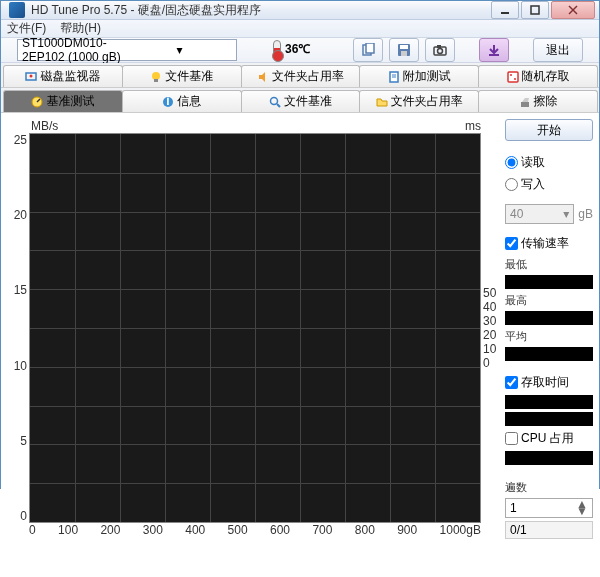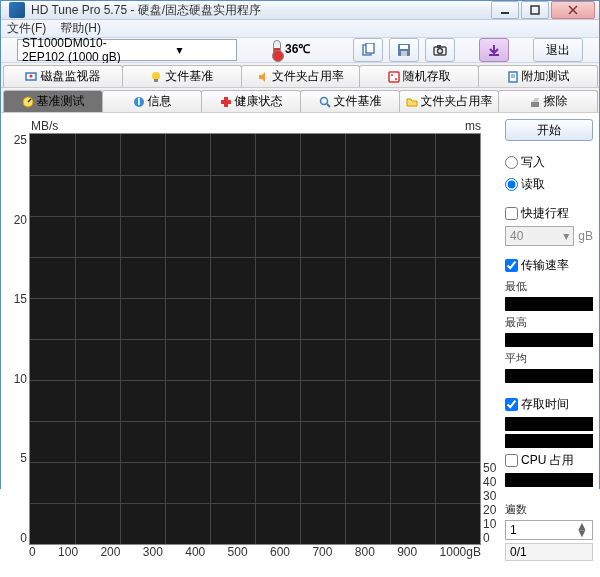--- a/index.html
+++ b/index.html
@@ -35,21 +35,21 @@
 .tabicon { width: 12px; height: 12px; flex-shrink: 0; }
 
 .content { flex: 1; display: flex; background: #fff; padding: 4px 6px; gap: 6px; }
 
 .chartarea { flex: 1; display: flex; flex-direction: column; }
 .charttop { display: flex; font-size: 10px; color: #333; padding: 2px 18px 0 24px; text-align: center; }
 .charttop .lbl-l { }
 .charttop .lbl-r { margin-left: auto; }
 .chartrow { flex: 1; display: flex; }
 .yaxis-l { width: 22px; display: flex; flex-direction: column; justify-content: space-between; align-items: flex-end; padding: 0 2px; font-size: 10px; color: #333; }
-.yaxis-r { width: 18px; display: flex; flex-direction: column; justify-content: flex-end; align-items: flex-start; padding: 0 2px; font-size: 10px; color: #333; }
+.yaxis-r { width: 18px; display: flex; flex-direction: column; justify-content: center; align-items: flex-start; padding: 0 2px; font-size: 10px; color: #333; }
 .plot { flex: 1; background: #1a1a1a; border: 1px solid #888; position: relative; }
 .gridline-h { position: absolute; left: 0; right: 0; height: 1px; background: #444; }
 .gridline-v { position: absolute; top: 0; bottom: 0; width: 1px; background: #444; }
 .xaxis { height: 16px; display: flex; padding: 0 18px 0 22px; font-size: 10px; color: #333; justify-content: space-between; align-items: flex-start; }
 
 .sidepanel { width: 88px; display: flex; flex-direction: column; gap: 3px; padding-top: 2px; }
 .sbtn { height: 22px; border: 1px solid #8fa8c8; background: linear-gradient(to bottom,#fcfdff,#dfe8f4); border-radius: 3px; display: flex; align-items: center; justify-content: center; cursor: pointer; }
 .radiorow, .checkrow { display: flex; align-items: center; gap: 3px; padding: 1px 0; }
 .radiorow input, .checkrow input { margin: 0; }
 .minisel { height: 20px; border: 1px solid #aaa; background: #f0f0f0; display: flex; align-items: center; padding: 0 4px; color: #888; }
@@ -152,57 +152,50 @@
         <span>文件基准</span>
       </div>
     <div class="tab">
         <svg class="tabicon">
           <path d="M2 4 L5 4 L8 1 L8 11 L5 8 L2 8 Z" fill="#f0a030"></path>
         </svg>
         <span>文件夹占用率</span>
       </div>
     <div class="tab">
         <svg class="tabicon">
+          <rect x="2" y="1" width="8" height="10" fill="#fff" stroke="#3a7fc4" stroke-width="1.5"></rect>
+          <line x1="4" y1="4" x2="8" y2="4" stroke="#3a7fc4"></line>
+          <line x1="4" y1="6" x2="8" y2="6" stroke="#3a7fc4"></line>
+        </svg>
+        <span>附加测试</span>
+      </div>
+    <div class="tab">
+        <svg class="tabicon">
           <rect x="1" y="1" width="10" height="10" fill="#fff" stroke="#d33" stroke-width="1.5" rx="1"></rect>
           <circle cx="4" cy="4" r="1" fill="#d33"></circle>
           <circle cx="8" cy="8" r="1" fill="#d33"></circle>
         </svg>
         <span>随机存取</span>
       </div>
-    <div class="tab">
-        <svg class="tabicon">
-          <rect x="2" y="1" width="8" height="10" fill="#fff" stroke="#3a7fc4" stroke-width="1.5"></rect>
-          <line x1="4" y1="4" x2="8" y2="4" stroke="#3a7fc4"></line>
-          <line x1="4" y1="6" x2="8" y2="6" stroke="#3a7fc4"></line>
-        </svg>
-        <span>附加测试</span>
-      </div>
   </div>
 
   <div class="tabbar">
     <div class="tab active">
         <svg class="tabicon">
           <circle cx="6" cy="6" r="5" fill="#ffe066" stroke="#cc9900"></circle>
           <line x1="6" y1="6" x2="9" y2="3" stroke="#333" stroke-width="1.5"></line>
         </svg>
         <span>基准测试</span>
       </div>
     <div class="tab">
         <svg class="tabicon">
           <circle cx="6" cy="6" r="5" fill="#3a8fd4"></circle>
           <text x="6" y="9" font-size="8" fill="#fff" text-anchor="middle" font-weight="bold">i</text>
         </svg>
         <span>信息</span>
-      </div>
-    <div class="tab">
-        <svg class="tabicon">
-          <rect x="4" y="1" width="4" height="10" fill="#d33"></rect>
-          <rect x="1" y="4" width="10" height="4" fill="#d33"></rect>
-        </svg>
-        <span>健康状态</span>
       </div>
     <div class="tab">
         <svg class="tabicon">
           <circle cx="5" cy="5" r="3.5" fill="none" stroke="#3a7fc4" stroke-width="1.5"></circle>
           <line x1="8" y1="8" x2="11" y2="11" stroke="#3a7fc4" stroke-width="2"></line>
         </svg>
         <span>文件基准</span>
       </div>
     <div class="tab">
         <svg class="tabicon">
@@ -278,32 +271,28 @@
         <span><span>1000</span><span>gB</span></span>
       </div>
     </div>
 
     <div class="sidepanel">
       <div class="sbtn">
           <span>开始</span>
         </div>
       <div style="height:6px"></div>
       <div class="radiorow">
+        <input type="radio" checked="" style="">
+        <span>读取</span>
+      </div>
+      <div class="radiorow">
         <input type="radio" style="">
         <span>写入</span>
       </div>
-      <div class="radiorow">
-        <input type="radio" checked="" style="">
-        <span>读取</span>
-      </div>
       <div style="height:4px"></div>
-      <div class="checkrow">
-        <input type="checkbox" style="">
-        <span>快捷行程</span>
-      </div>
       <div style="display:flex;gap:4px;align-items:center">
         <div class="minisel" style="flex:1">
           <span>40</span>
           <span class="dd">▾</span>
         </div>
         <span style="color:#888">gB</span>
       </div>
       <div style="height:4px"></div>
       <div class="checkrow">
         <input type="checkbox" checked="" style="">

